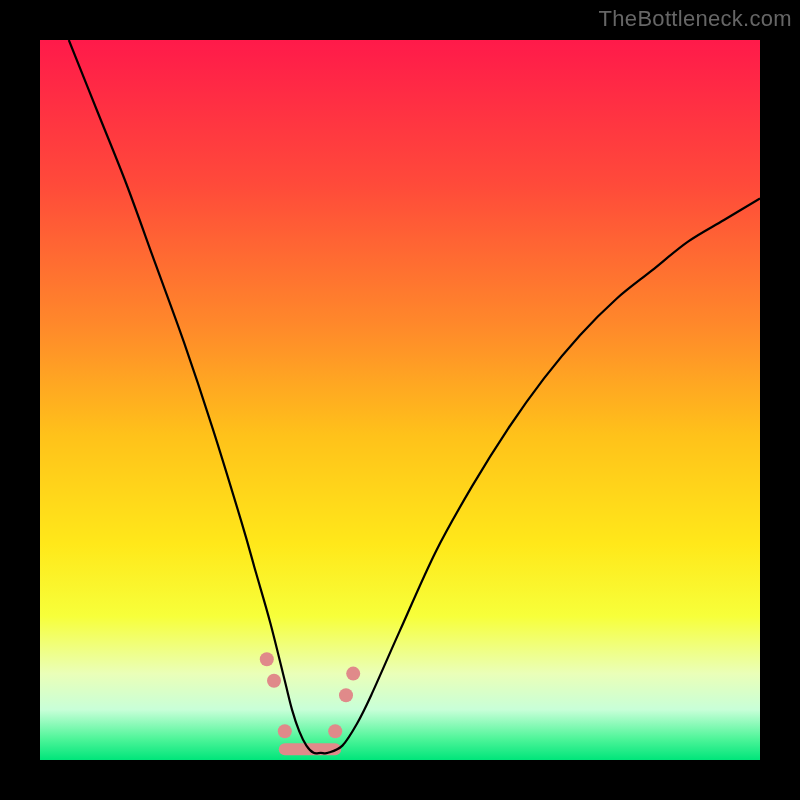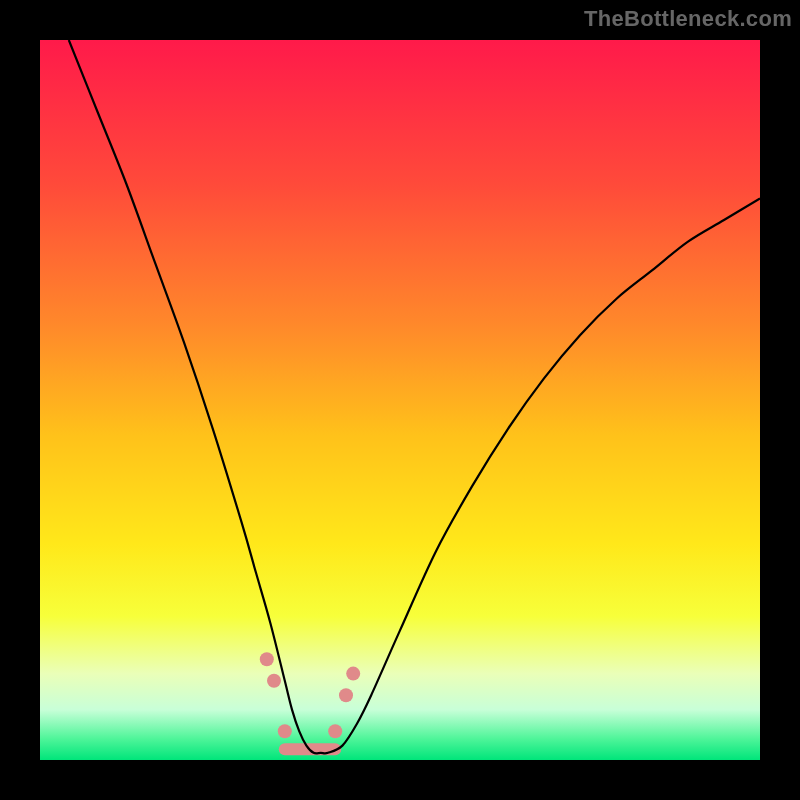--- a/index.html
+++ b/index.html
@@ -33,21 +33,21 @@
     top: 0;
     width: 100%;
     height: 100%;
   }
   .watermark {
     position: absolute;
     top: 6px;
     right: 8px;
     color: #666;
     font-size: 22px;
-    font-weight: 700;
+    font-weight: 400;
     letter-spacing: 0.3px;
     z-index: 10;
   }
   svg.curves {
     position: absolute;
     left: 0;
     top: 0;
     width: 100%;
     height: 100%;
   }

